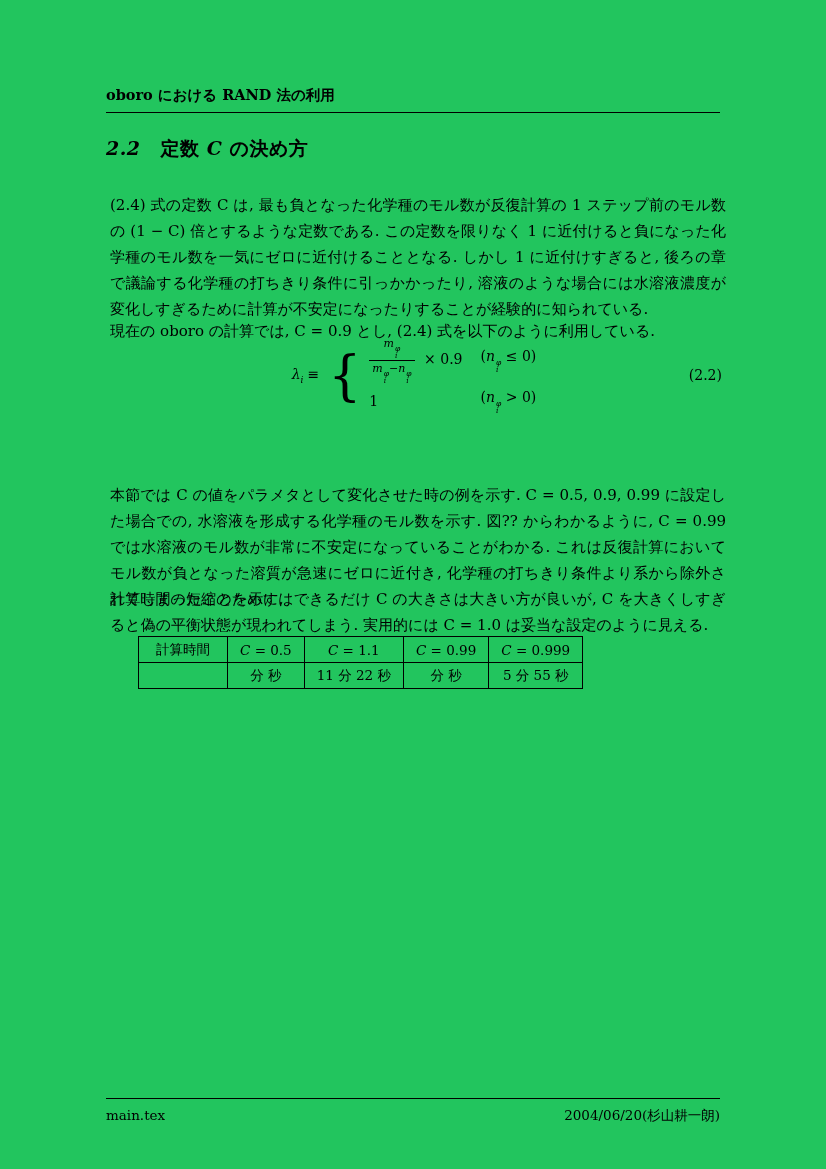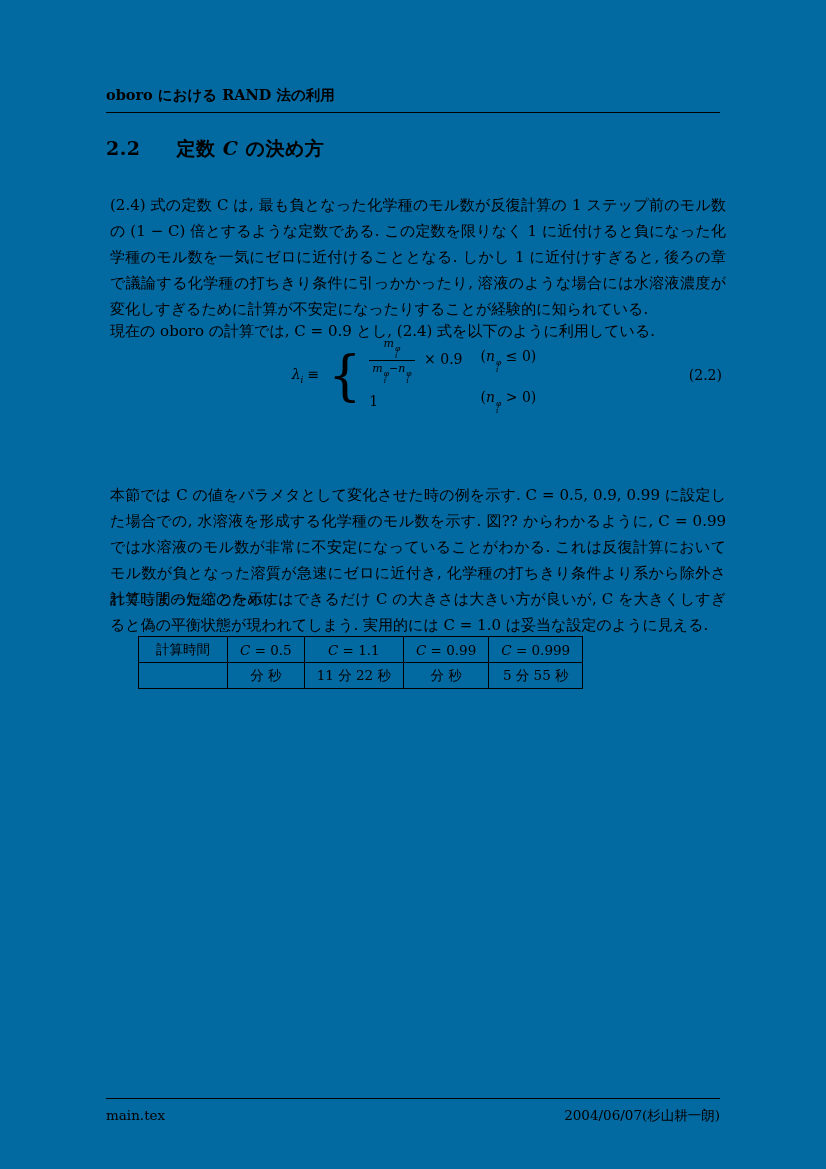--- a/index.html
+++ b/index.html
@@ -1,19 +1,19 @@
 <!DOCTYPE html>
 <html><head>
 <meta charset="utf-8">
 <style>
   html,body{margin:0;padding:0;background:#e8e8e8;}
   .page{
     position:relative;
     width:826px;height:1169px;
-    background:#0369a1;
+    background:#22c55e;
     color:#000000;
     font-family:"DejaVu Serif","Liberation Serif",serif;
     margin:0 auto;
     overflow:hidden;
   }
   
   .running-head{
     position:absolute;top:86px;left:106px;right:106px;
     display:flex;justify-content:space-between;align-items:baseline;
     font-weight:bold;font-size:14.5px;
@@ -24,21 +24,21 @@
   .rh-chapter-title{margin-left:26px;}
   .rh-pagenum{margin-left:24px;}
 
   
   .section-heading{
     position:absolute;left:106px;
     font-family:"DejaVu Sans","Liberation Sans",sans-serif;
     font-weight:bold;font-size:19px;letter-spacing:0.5px;
     display:flex;align-items:baseline;
   }
-  .sec-num{font-family:"DejaVu Serif","Liberation Serif",serif;margin-right:36px;}
+  .sec-num{font-family:"DejaVu Serif","Liberation Serif",serif;margin-right:20px;font-style:italic;}
   .mvar{font-style:italic;font-family:"DejaVu Serif","Liberation Serif",serif;font-weight:bold;}
 
   
   .para{
     position:absolute;left:106px;width:616px;
     font-size:15px;line-height:26px;
     text-align:justify;
     margin:4px;
   }
 
@@ -189,16 +189,16 @@
         <td>分 秒</td>
         <td>11 分 22 秒</td>
         <td>分 秒</td>
         <td>5 分 55 秒</td>
       </tr>
     </tbody>
   </table>
 
   <div class="page-footer">
     <span>main.tex</span>
-    <span>2004/06/07(杉山耕一朗)</span>
+    <span>2004/06/20(杉山耕一朗)</span>
   </div>
 
 </div>
 
 </body></html>

